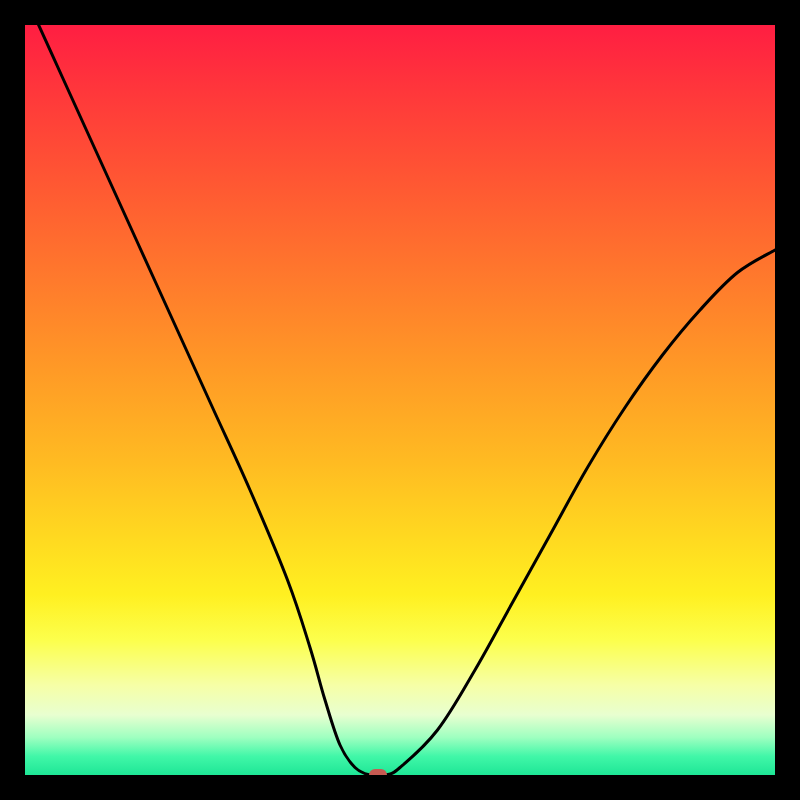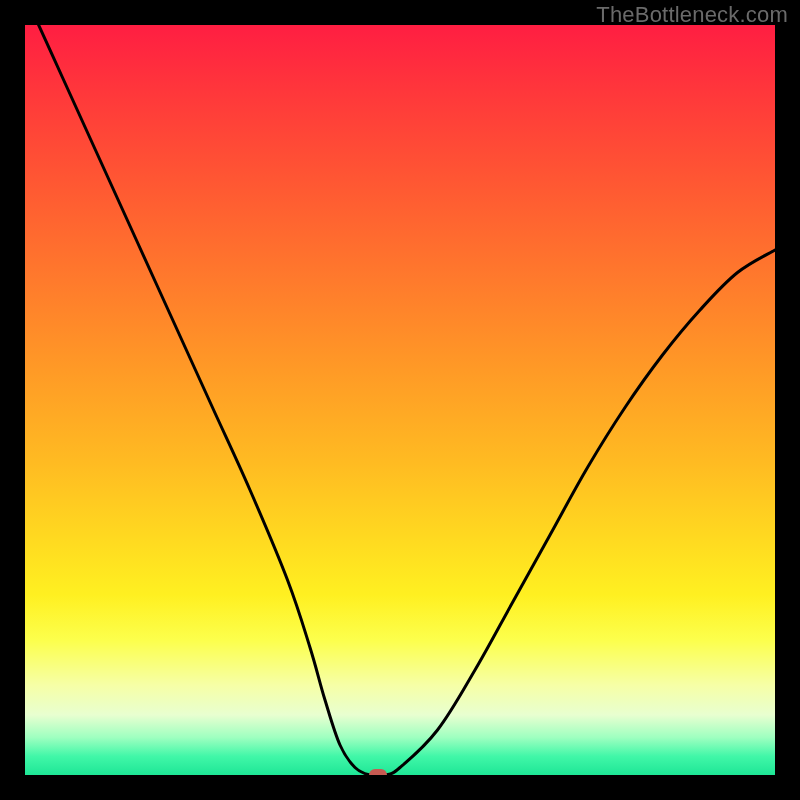--- a/index.html
+++ b/index.html
@@ -70,21 +70,20 @@
     background: #c65a52;
     transform: translate(-50%, -50%);
     z-index: 5;
   }
 </style>
 </head>
 <body>
 
 <div class="frame">
 
-  <div class="watermark">TheBottleneck.com</div>
 
   <div class="plot-area">
     <div class="gradient"></div>
 
     <svg class="curve" viewBox="0 0 750 750" preserveAspectRatio="none">
       <path id="curve-path" fill="none" stroke="#000" stroke-width="3" stroke-linecap="round" stroke-linejoin="round" d="M 0,-30 C 6.75,-15.15 24,22.8 37.5,52.5 C 51,82.2 61.5,105.3 75,135 C 88.5,164.7 99,187.8 112.5,217.5 C 126,247.2 136.5,270.3 150,300 C 163.5,329.7 174,352.8 187.5,382.5 C 201,412.2 211.5,433.95 225,465 C 238.5,496.05 251.7,526.65 262.5,555 C 273.3,583.35 278.25,600.9 285,622.5 C 291.75,644.1 294.6,657.45 300,675 C 305.4,692.55 309.6,707.85 315,720 C 320.4,732.15 324.6,737.1 330,742.5 C 335.4,747.9 339.6,748.65 345,750 C 350.4,751.35 354.6,751.35 360,750 C 365.4,748.65 365.55,750.6 375,742.5 C 384.45,734.4 399.00000000000006,722.55 412.50000000000006,705 C 426.00000000000006,687.45 436.5,667.95 450,645 C 463.5,622.05 474,601.8 487.5,577.5 C 501,553.2 511.5,534.3 525,510 C 538.5,485.7 549,465.45 562.5,442.5 C 576,419.55 586.5,402.75 600,382.5 C 613.5,362.25 624,347.54999999999995 637.5,329.99999999999994 C 651,312.44999999999993 661.5,299.85 675,285 C 688.5,270.15 699,258.29999999999995 712.5,247.49999999999994 C 726,236.69999999999993 743.25,229.04999999999998 750,225"></path>
     </svg>
 
     <div id="marker" class="marker" style="left: 352.5px; top: 750px; background: rgb(198, 90, 82);"></div>
   </div>

